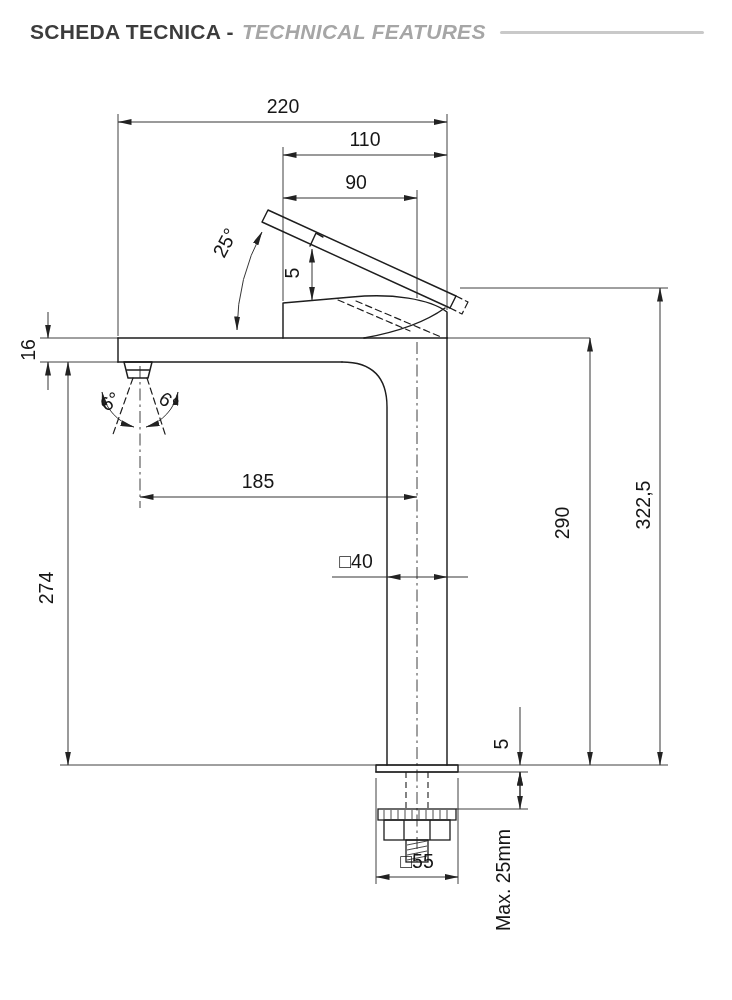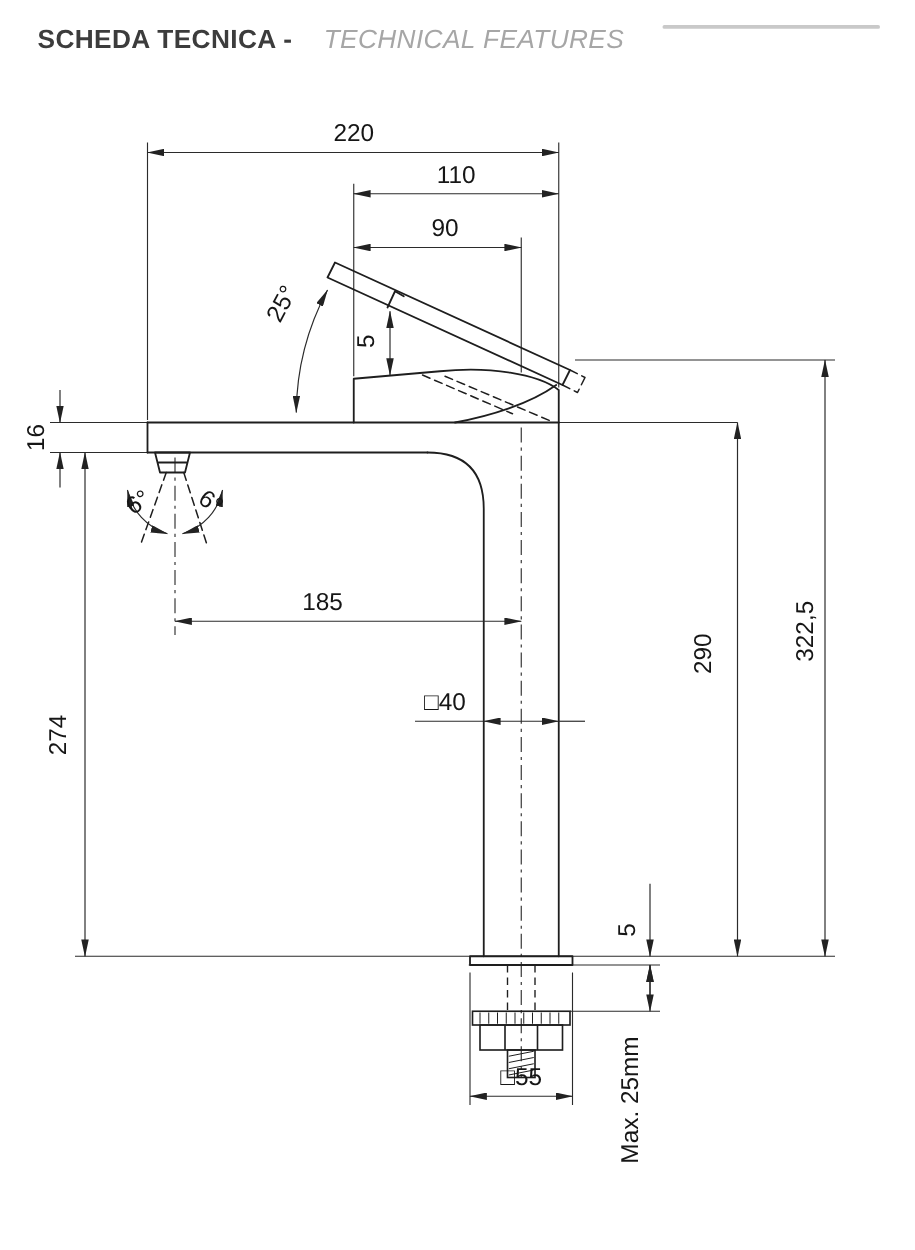--- a/index.html
+++ b/index.html
@@ -1,20 +1,20 @@
 <!DOCTYPE html>
 <html><head>
 <meta charset="utf-8">
 <style>
   html,body{margin:0;padding:0;background:#ffffff;}
   body{width:732px;height:1000px;position:relative;font-family:"Liberation Sans",sans-serif;overflow:hidden;}
 
-  .header{position:absolute;left:30px;top:20px;right:28px;display:flex;gap:17px;}
+  .header{position:absolute;left:30px;top:20px;right:28px;display:flex;align-items:center;}
   .header .t1{font-weight:bold;font-size:21px;color:#3c3c3c;letter-spacing:.3px;white-space:nowrap;}
-  .header .t2{font-weight:normal;font-style:italic;font-size:21px;color:#a6a6a6;white-space:nowrap;margin-left:8px;letter-spacing:.3px;}
+  .header .t2{font-weight:bold;font-style:italic;font-size:21px;color:#a6a6a6;white-space:nowrap;margin-left:8px;letter-spacing:.3px;}
   .header .rule{flex:1;height:3px;background:#c9c9c9;margin-left:14px;border-radius:2px;}
 
   svg.drawing{position:absolute;left:0;top:0;}
 
   g.ext line{stroke:#2b2b2b;stroke-width:.9;fill:none;}
   g.cl line{stroke:#2b2b2b;stroke-width:.9;fill:none;stroke-dasharray:12 4 2.5 4;}
   g.obj line,g.obj path,g.obj polygon,g.obj rect{stroke:#1e1e1e;stroke-width:1.45;fill:none;stroke-linejoin:round;stroke-linecap:round;}
   g.obj .dsh{stroke-dasharray:6.5 4;stroke-width:1.2;}
   g.hw line,g.hw rect,g.hw path{stroke:#1e1e1e;stroke-width:1.3;fill:none;}
   g.hw line.h{stroke-width:.8;}

